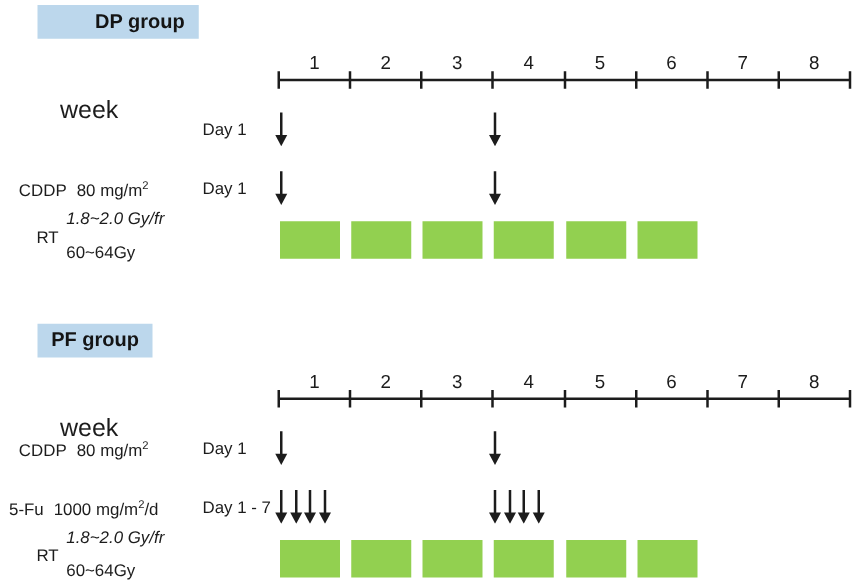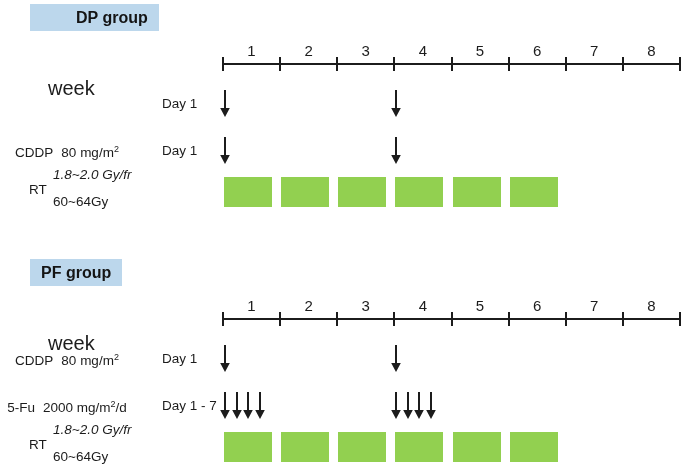--- a/index.html
+++ b/index.html
@@ -101,21 +101,21 @@
   <section class="group" id="group-1">
     <div class="badge" style="background: rgb(188, 215, 236);">PF group</div>
     <div class="week-label">week</div>
 
     <div class="drug-label label-r0">
       <span class="drug-name">CDDP</span><span><span>80 mg/m</span><sup>2</sup><span></span></span>
     </div>
     <div class="sched label-r0">Day 1</div>
 
     <div class="drug-label label-r1">
-      <span class="drug-name">5-Fu</span><span><span>2000 mg/m</span><sup>2</sup><span>/d</span></span>
+      <span class="drug-name">5-Fu</span><span><span>1000 mg/m</span><sup>2</sup><span>/d</span></span>
     </div>
     <div class="sched label-r1">Day 1 - 7</div>
 
     <div class="rt-label">RT</div>
     <div class="rt-line1">1.8~2.0 Gy/fr</div>
     <div class="rt-line2">60~64Gy</div>
   <div class="week-num" style="left: 223px;">1</div>
       <div class="week-num" style="left: 280.125px;">2</div>
       <div class="week-num" style="left: 337.25px;">3</div>
       <div class="week-num" style="left: 394.375px;">4</div>

